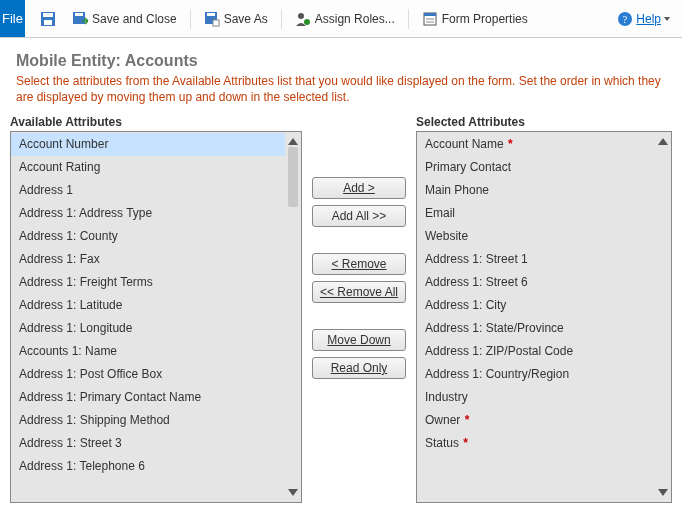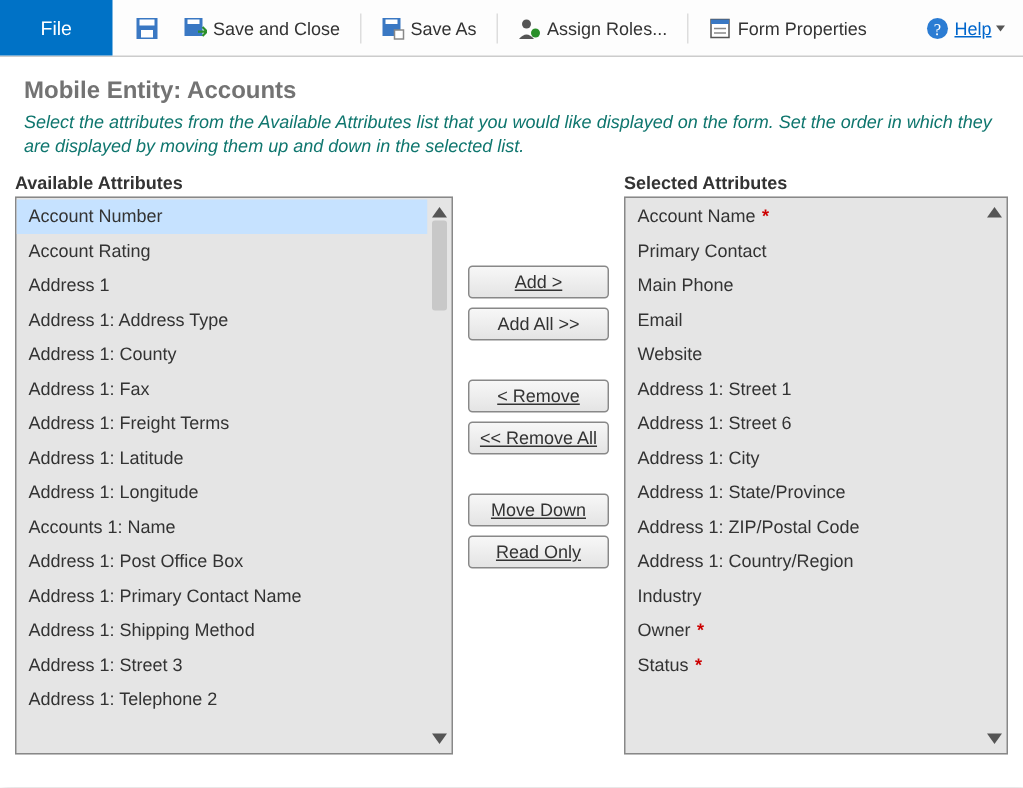--- a/index.html
+++ b/index.html
@@ -21,21 +21,21 @@
     display: flex;
     align-items: center;
     height: 38px;
     border-bottom: 1px solid #ccc;
     background: #fdfdfd;
     padding: 0;
   }
   .file-tab {
     background: #0072c6;
     color: #fff;
-    padding: 10px 27px;
+    padding: 10px 2px;
     font-size: 13px;
     cursor: pointer;
     height: 100%;
     display: flex;
     align-items: center;
   }
   .tb-group {
     display: flex;
     align-items: center;
     gap: 6px;
@@ -71,23 +71,22 @@
     padding: 14px 16px 8px 16px;
   }
   .page-title {
     font-size: 16px;
     font-weight: bold;
     color: #737373;
     margin: 0 0 4px 0;
   }
   .instructions {
     font-size: 12px;
-    color: #0f766e;
+    color: #c2410c;
     line-height: 1.3;
-    font-style: italic;
   }
   .columns {
     display: flex;
     padding: 0 10px 10px 10px;
     gap: 0;
     height: 400px;
   }
   .col {
     display: flex;
     flex-direction: column;
@@ -259,21 +258,21 @@
             <div class="list-item">Address 1: County</div>
             <div class="list-item">Address 1: Fax</div>
             <div class="list-item">Address 1: Freight Terms</div>
             <div class="list-item">Address 1: Latitude</div>
             <div class="list-item">Address 1: Longitude</div>
             <div class="list-item">Accounts 1: Name</div>
             <div class="list-item">Address 1: Post Office Box</div>
             <div class="list-item">Address 1: Primary Contact Name</div>
             <div class="list-item">Address 1: Shipping Method</div>
             <div class="list-item">Address 1: Street 3</div>
-            <div class="list-item">Address 1: Telephone 2</div>
+            <div class="list-item">Address 1: Telephone 6</div>
           </div>
         <div class="scroll-track">
           <div class="scroll-arrow up"></div>
           <div class="scroll-thumb-track">
             <div class="scroll-thumb"></div>
           </div>
           <div class="scroll-arrow down"></div>
         </div>
       </div>
     </div>

